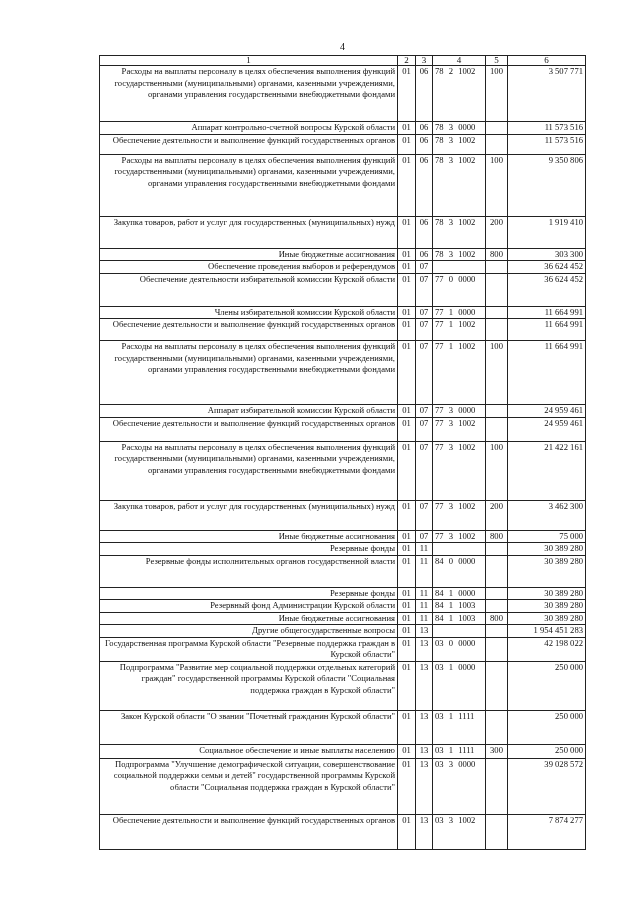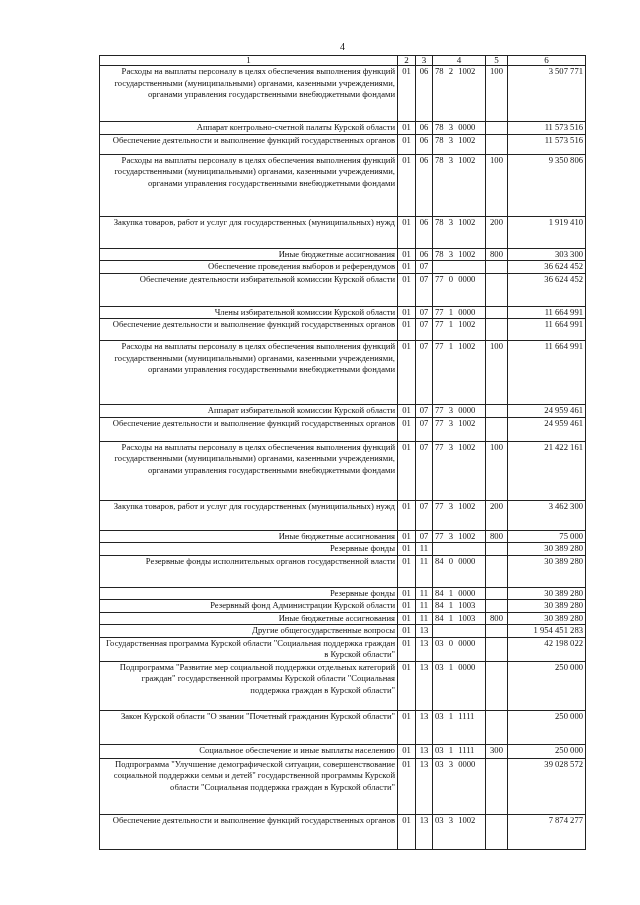--- a/index.html
+++ b/index.html
@@ -45,21 +45,21 @@
   <tbody id="tbody">
       <tr style="height: 56px;">
         <td class="name">Расходы на выплаты персоналу в целях обеспечения выполнения функций государственными (муниципальными) органами, казенными учреждениями, органами управления государственными внебюджетными фондами</td>
         <td class="ctr">01</td>
         <td class="ctr">06</td>
         <td class="code">78 2 1002</td>
         <td class="ctr">100</td>
         <td class="amt">3 507 771</td>
       </tr>
       <tr style="height: 10px;">
-        <td class="name">Аппарат контрольно-счетной палаты Курской области</td>
+        <td class="name">Аппарат контрольно-счетной вопросы Курской области</td>
         <td class="ctr">01</td>
         <td class="ctr">06</td>
         <td class="code">78 3 0000</td>
         <td class="ctr"></td>
         <td class="amt">11 573 516</td>
       </tr>
       <tr style="height: 20px;">
         <td class="name">Обеспечение деятельности и выполнение функций государственных органов</td>
         <td class="ctr">01</td>
         <td class="ctr">06</td>
@@ -213,21 +213,21 @@
       </tr>
       <tr style="height: 10px;">
         <td class="name">Другие общегосударственные вопросы</td>
         <td class="ctr">01</td>
         <td class="ctr">13</td>
         <td class="code"></td>
         <td class="ctr"></td>
         <td class="amt">1 954 451 283</td>
       </tr>
       <tr style="height: 22px;">
-        <td class="name">Государственная программа Курской области "Социальная поддержка граждан в Курской области"</td>
+        <td class="name">Государственная программа Курской области "Резервные поддержка граждан в Курской области"</td>
         <td class="ctr">01</td>
         <td class="ctr">13</td>
         <td class="code">03 0 0000</td>
         <td class="ctr"></td>
         <td class="amt">42 198 022</td>
       </tr>
       <tr style="height: 49px;">
         <td class="name">Подпрограмма "Развитие мер социальной поддержки отдельных категорий граждан" государственной программы Курской области "Социальная поддержка граждан в Курской области"</td>
         <td class="ctr">01</td>
         <td class="ctr">13</td>

